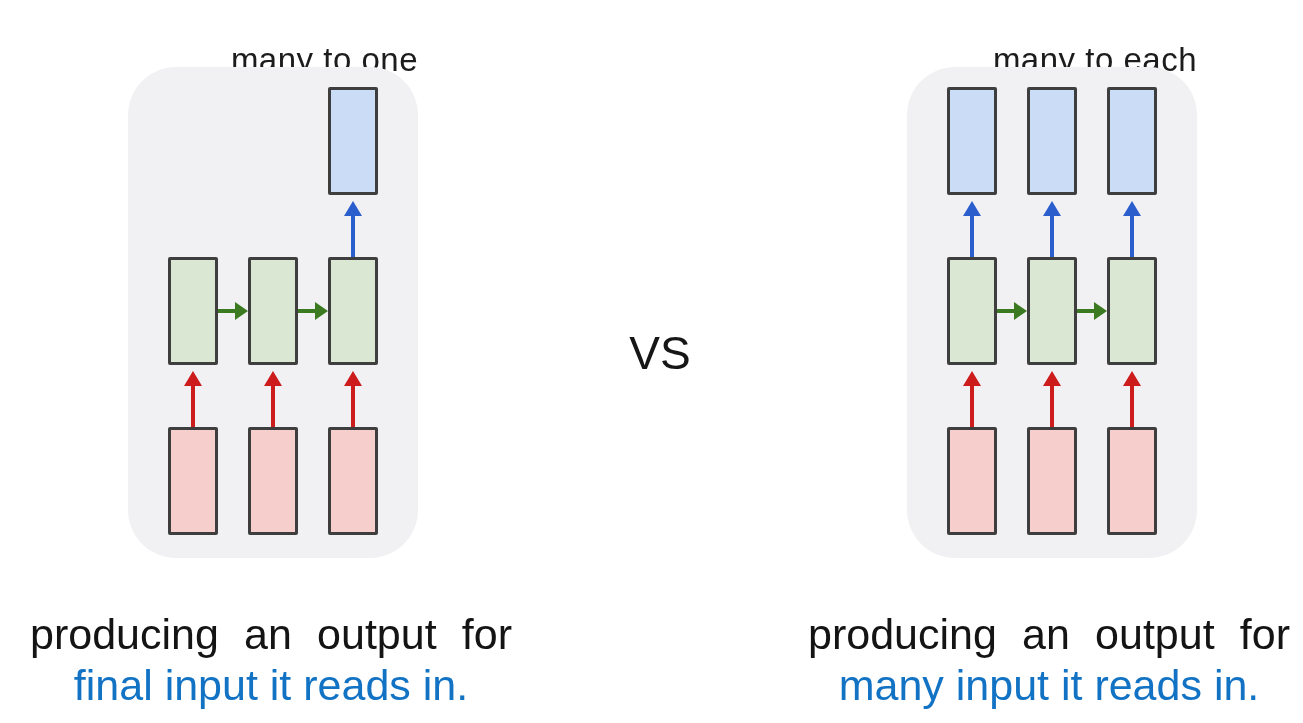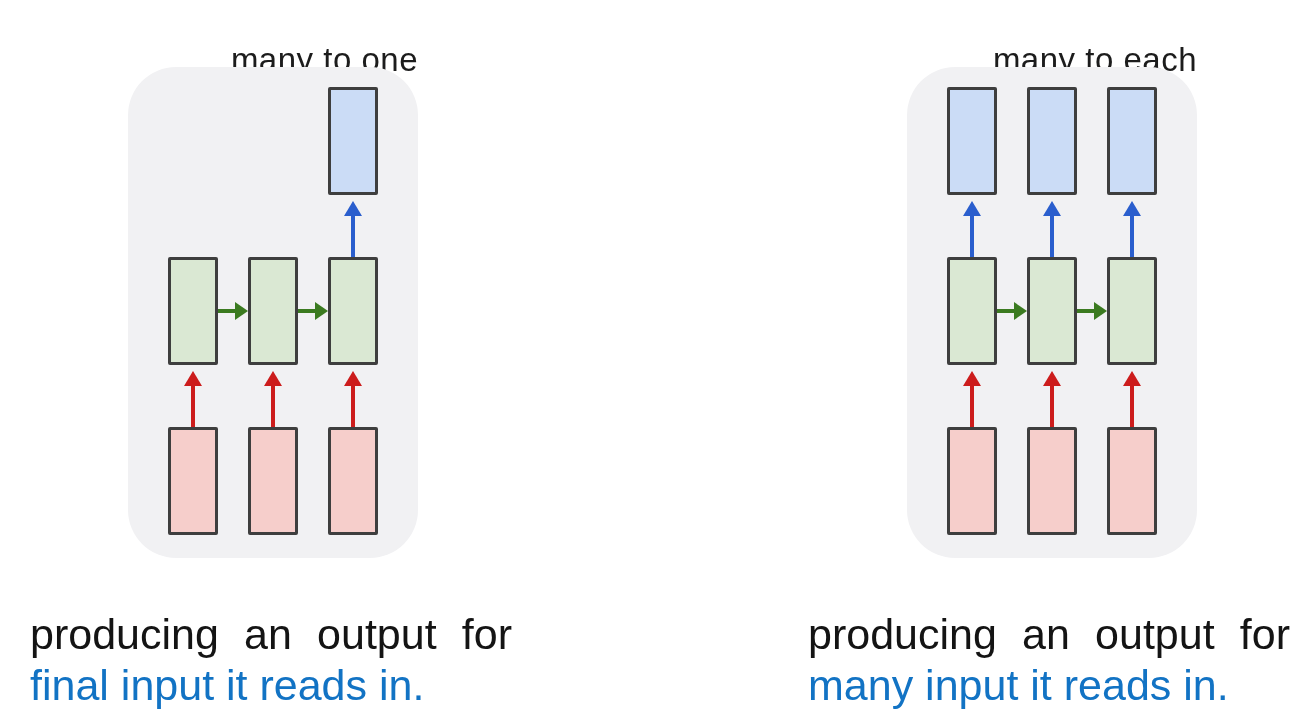--- a/index.html
+++ b/index.html
@@ -54,21 +54,21 @@
   .vs-label {
     position:absolute; left:600px; top:326px; width:120px; text-align:center;
     font-size:46px; color:#161616;
   }
 
   .caption {
     position:absolute; top:609px; width:482px;
     font-size:43px; line-height:51px; color:var(--caption-text,#141414);
   }
   .caption .line1 { text-align:justify; text-align-last:justify; }
-  .caption .line2 { color:var(--caption-highlight,#1273c4); }
+  .caption .line2 { color:var(--caption-highlight,#1273c4);text-align:center; }
 </style>
 </head>
 <body>
 
 <div class="page">
 
   <div class="diagram-title" style="left:128px">many to one</div>
 
   <div class="panel" style="left:128px">
     <div class="box output col3 row-output"></div>
@@ -102,20 +102,21 @@
     <div class="arrow-up from-input ac3">
       <div class="head"></div>
       <div class="stem"></div>
     </div>
 
     <div class="box input col1 row-input"></div>
     <div class="box input col2 row-input"></div>
     <div class="box input col3 row-input"></div>
   </div>
 
+  <div class="vs-label">VS</div>
 
   <div class="diagram-title" style="left:907px">many to each</div>
 
   <div class="panel" style="left:907px">
     <div class="box output col1 row-output"></div>
     <div class="box output col2 row-output"></div>
     <div class="box output col3 row-output"></div>
 
     <div class="arrow-up to-output ac1">
       <div class="head"></div>

